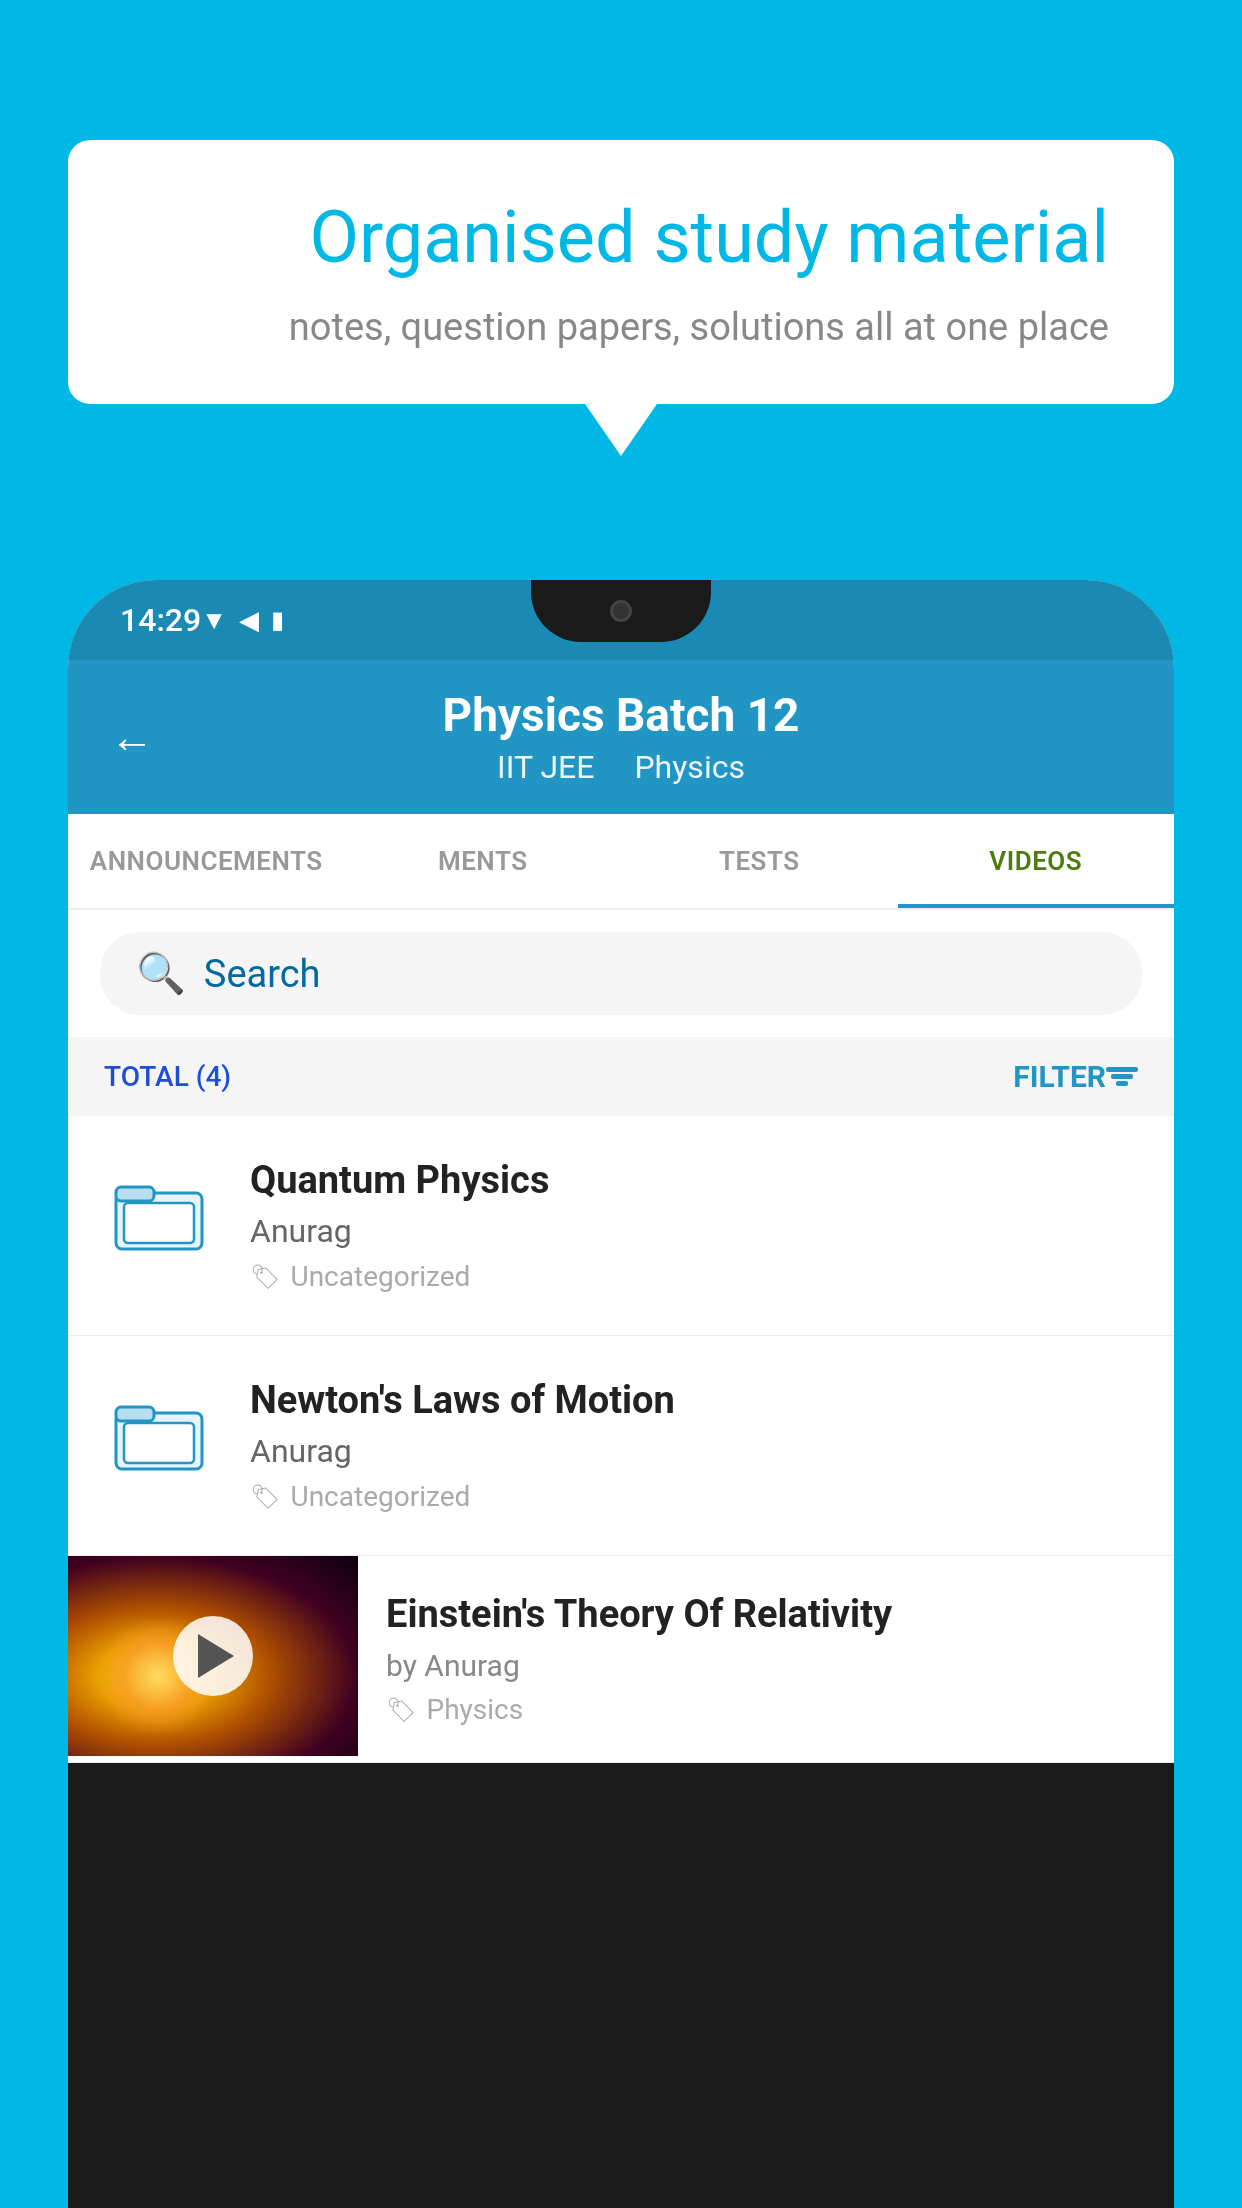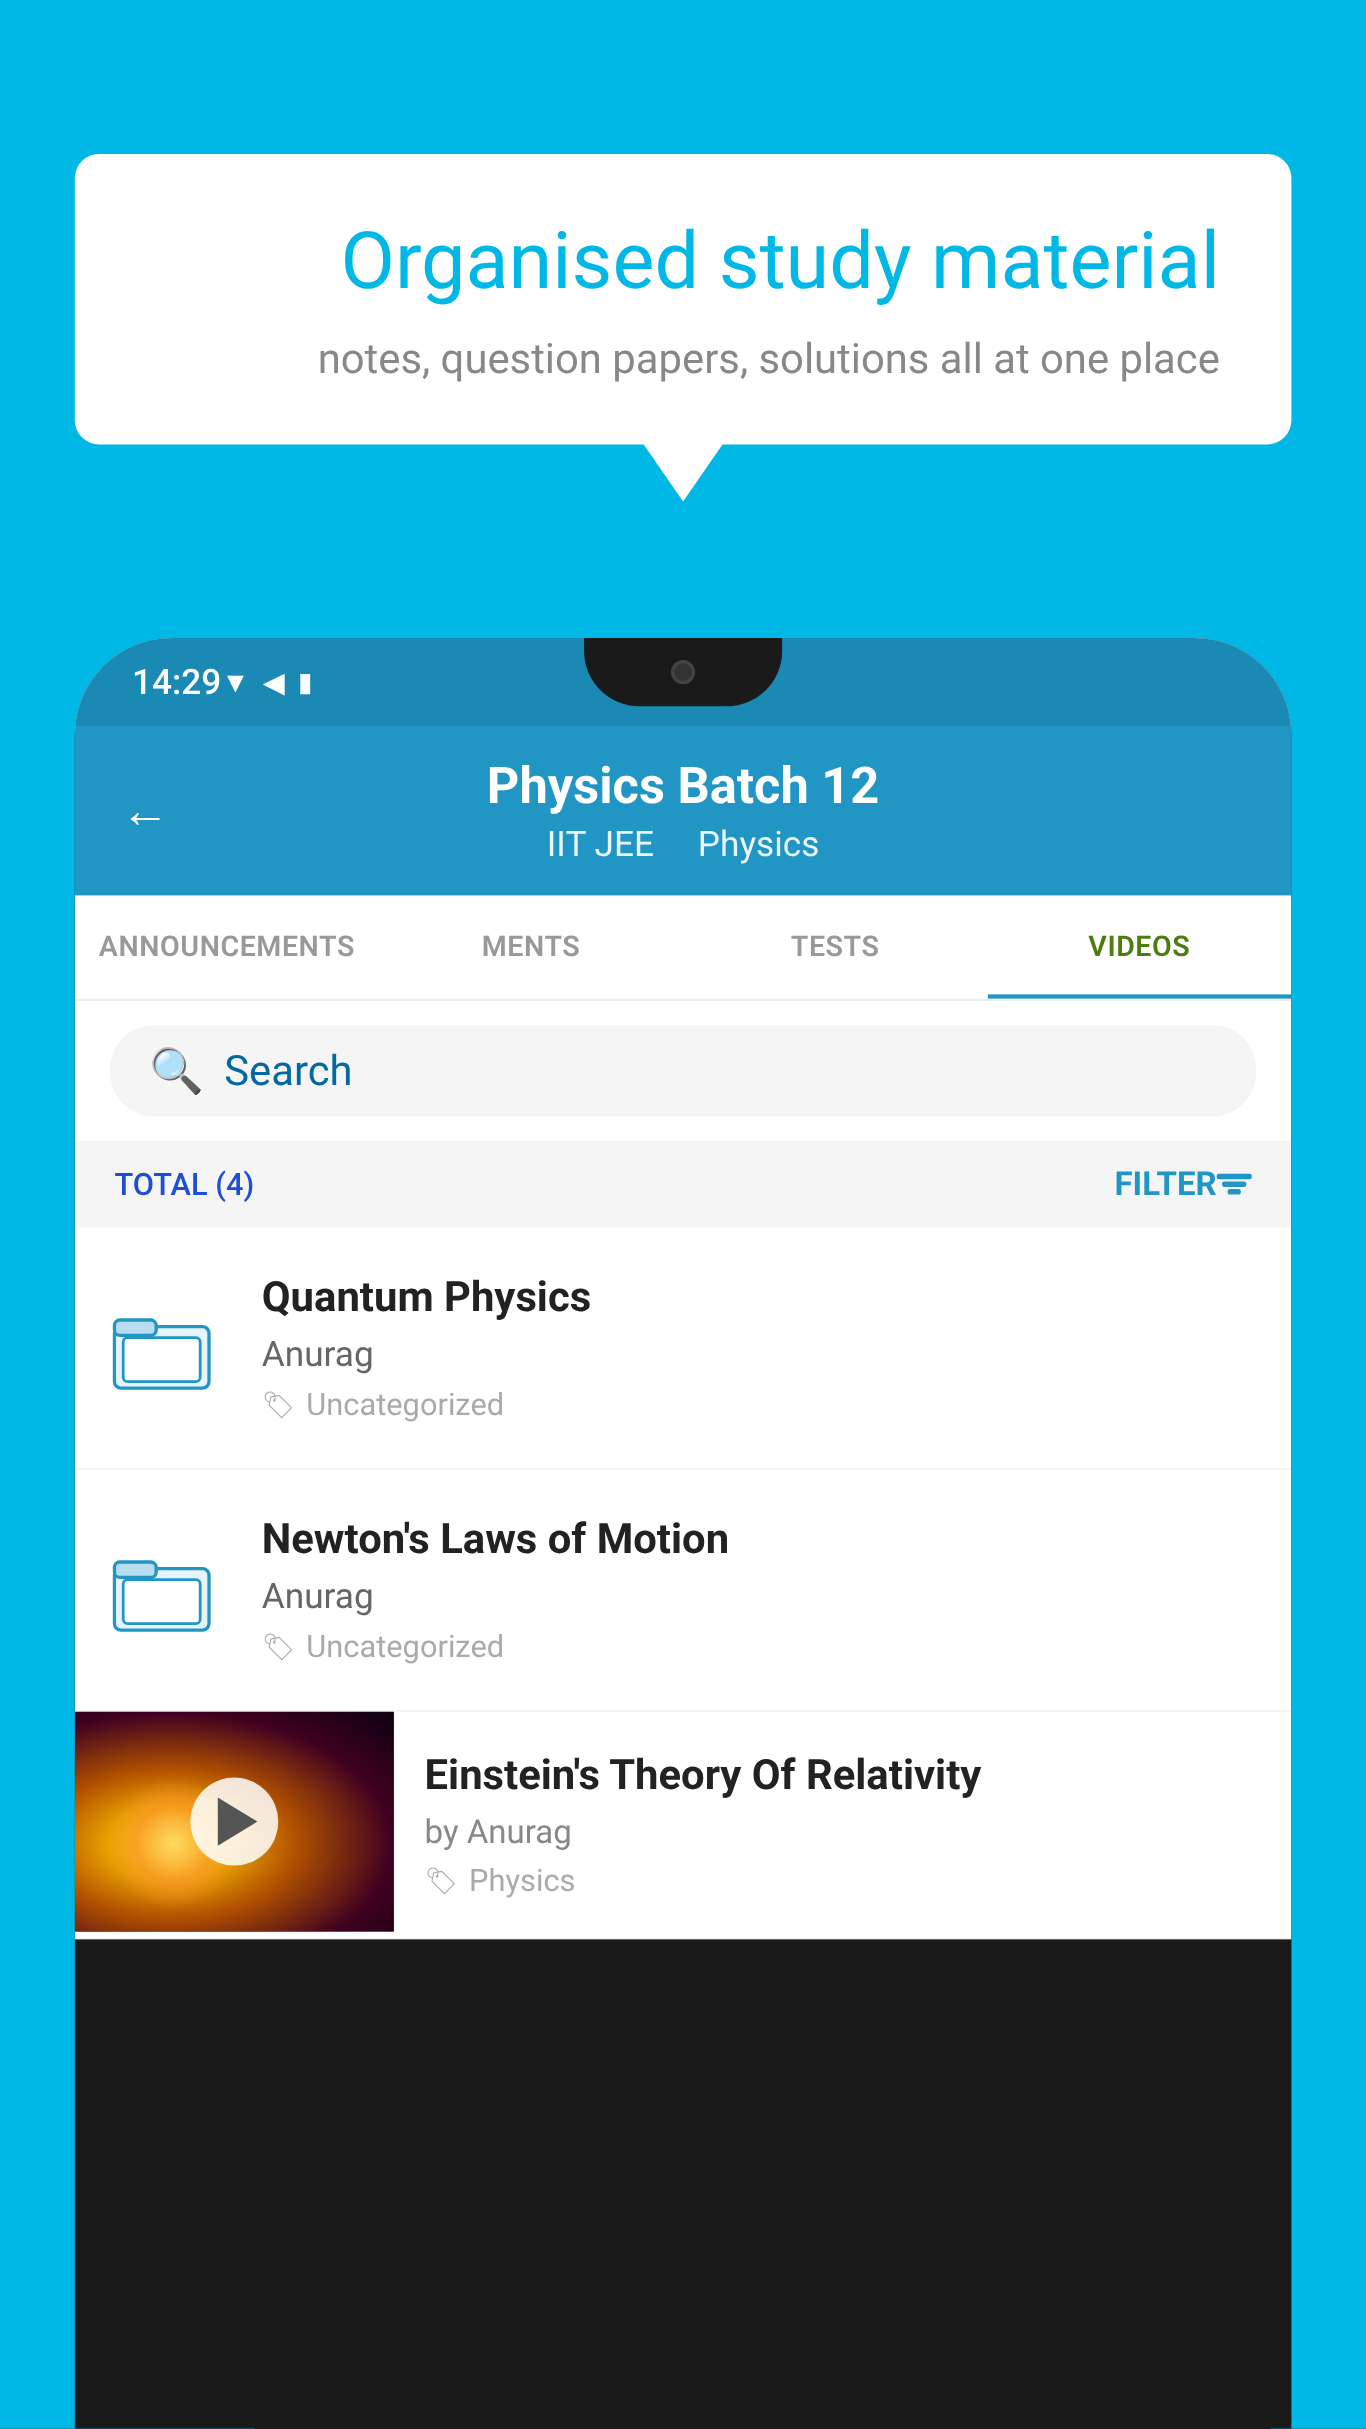--- a/index.html
+++ b/index.html
@@ -233,22 +233,22 @@
       cursor: pointer;
     }
 
     
     .video-list {
       background: white;
     }
 
     .video-item {
       display: flex;
-      align-items: center;
-      padding: 42px 24px;
+      align-items: flex-start;
+      padding: 42px 36px;
       border-bottom: 1.5px solid #eee;
       gap: 36px;
       cursor: pointer;
     }
 
     .video-icon {
       width: 110px;
       height: 110px;
       flex-shrink: 0;
       display: flex;

